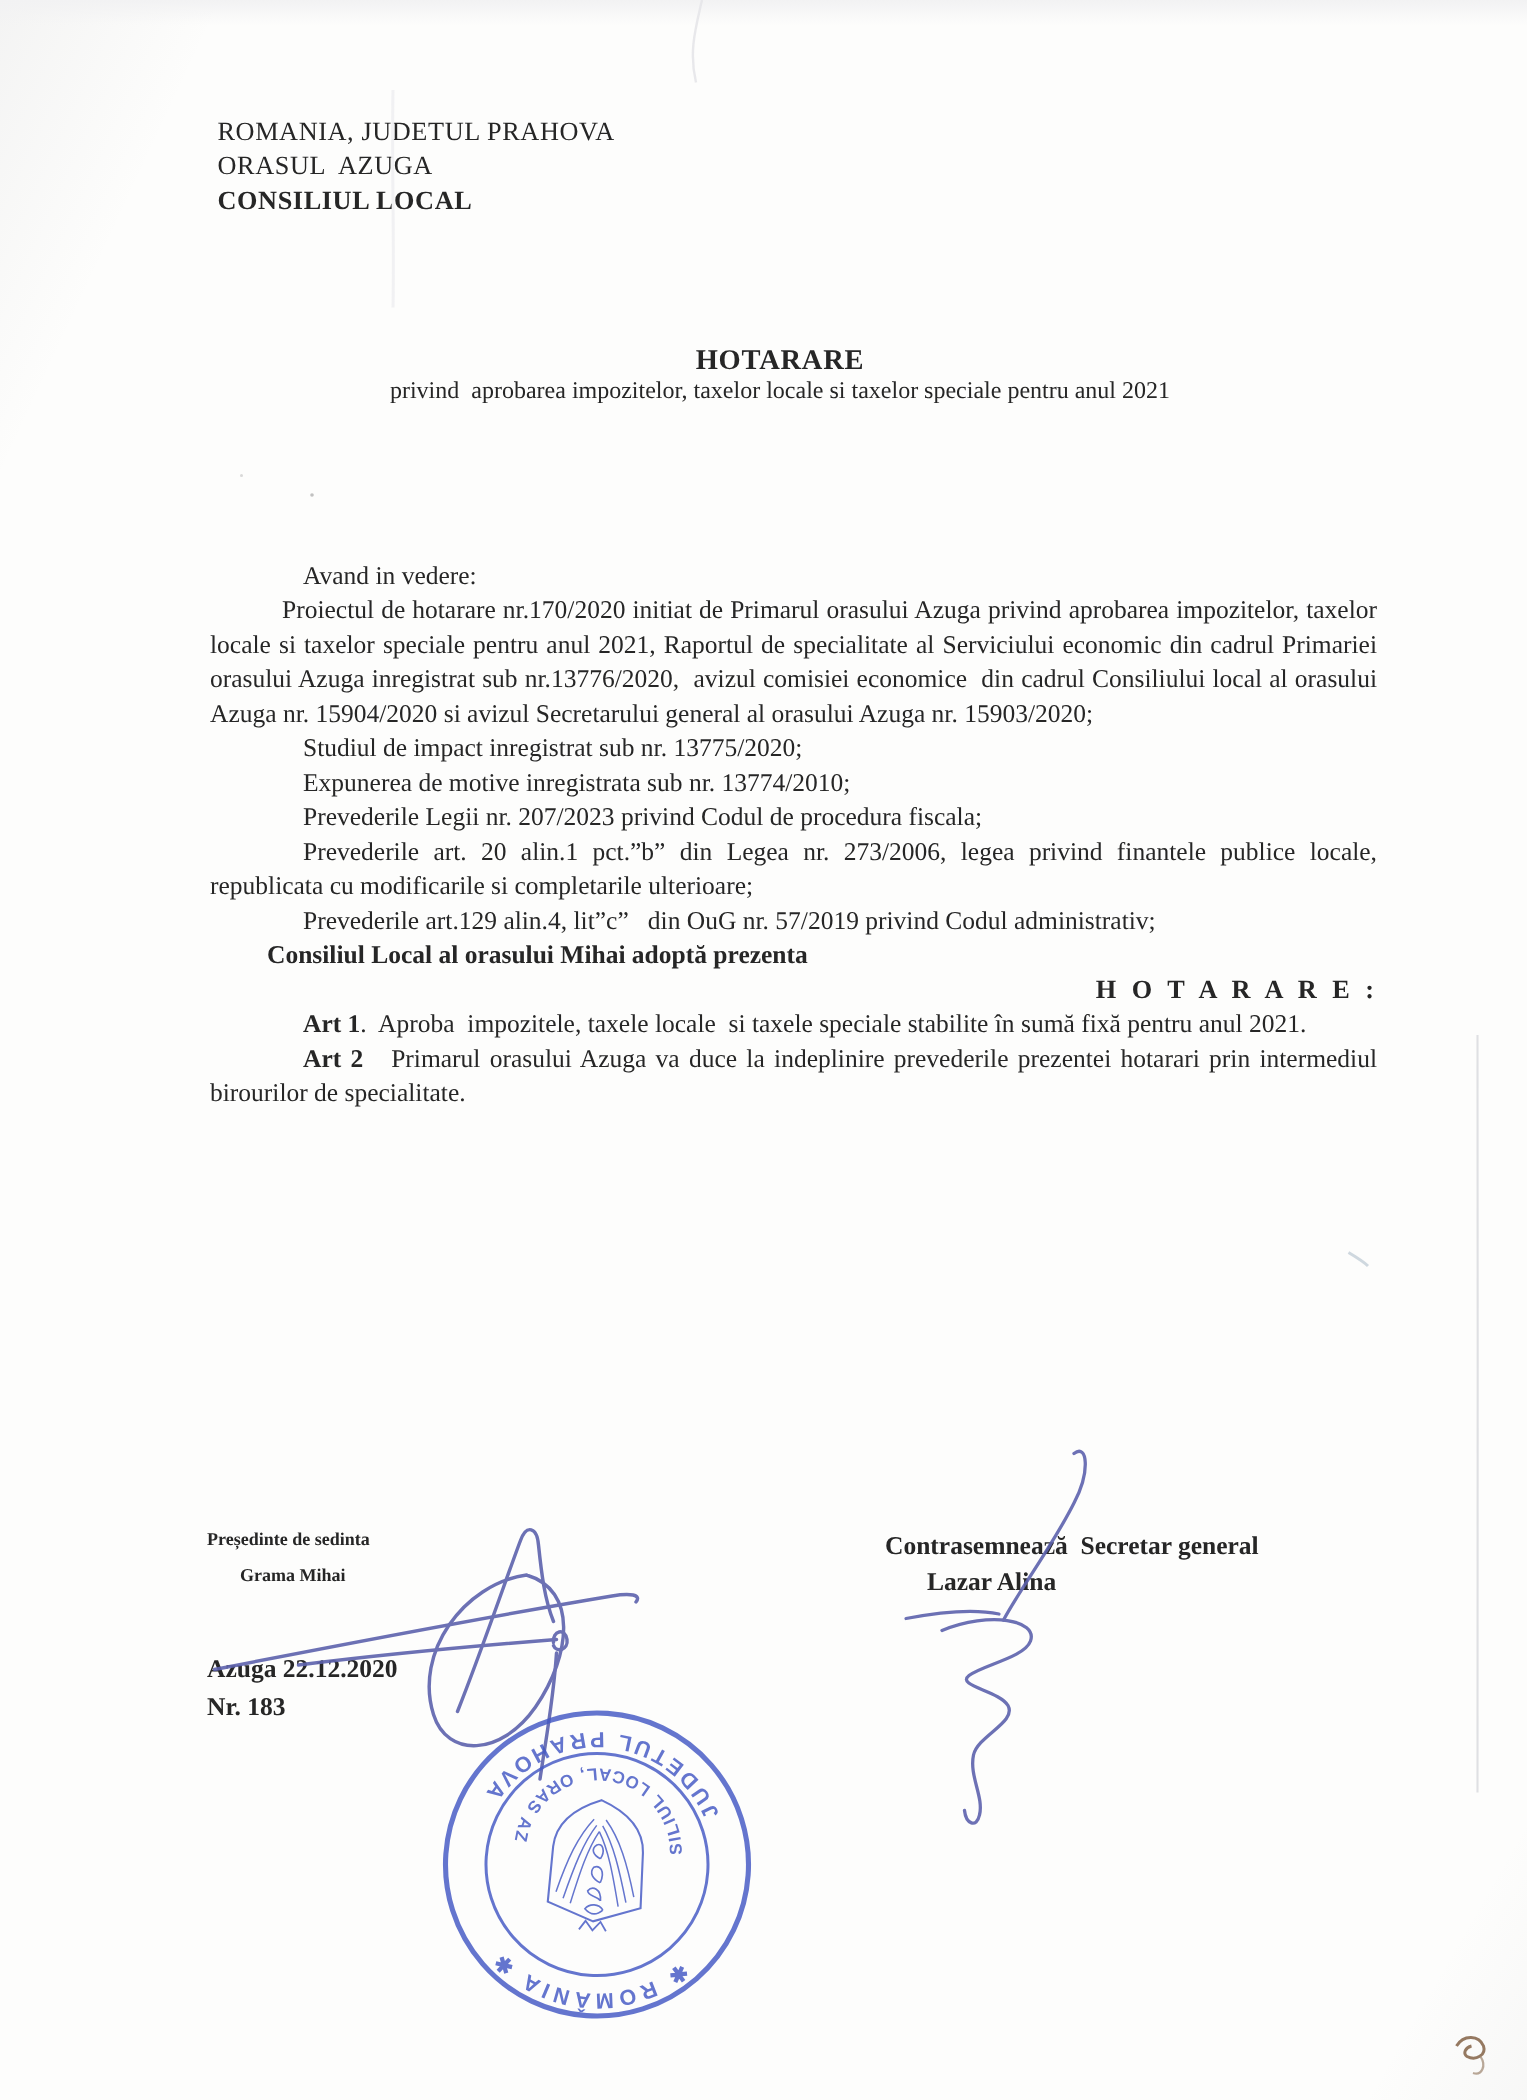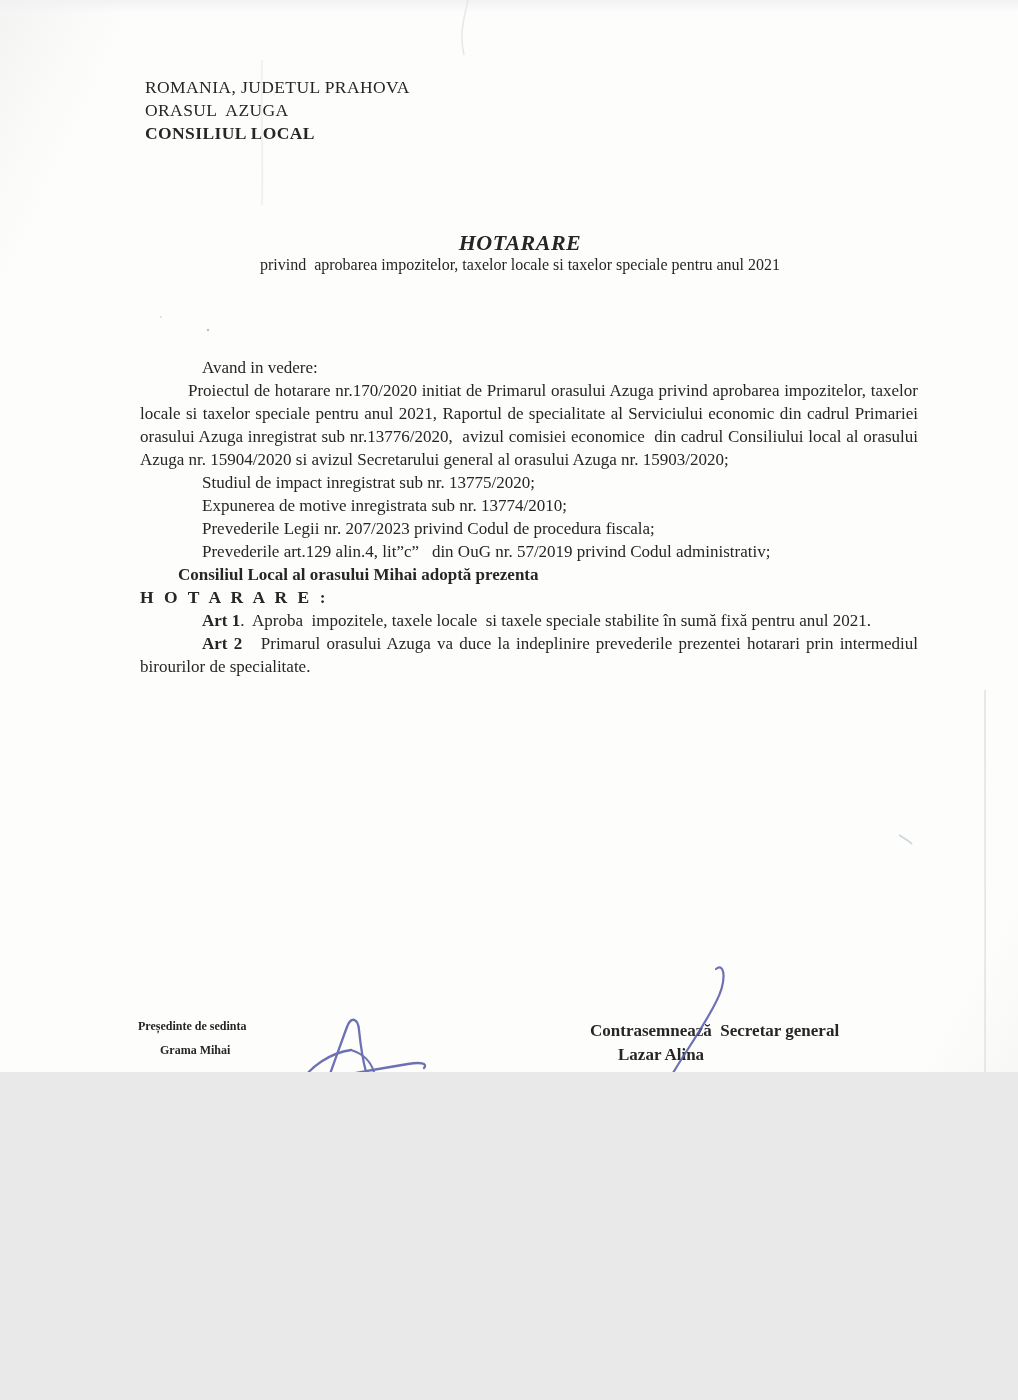--- a/index.html
+++ b/index.html
@@ -1,42 +1,42 @@
 <!DOCTYPE html>
 <html><head>
 <meta charset="utf-8">
 <style>
   html,body{margin:0;padding:0;background:#e9e9e9;}
   .sheet{
     position:relative;
-    width:1018px;height:1072px;
+    width:1018px;height:1400px;
     margin:0 auto;
     background:
       linear-gradient(180deg, #f2f2f3 0%, rgba(255,255,255,0) 1.2%),
       linear-gradient(115deg, rgba(120,120,125,0.07) 0%, rgba(255,255,255,0) 9%),
       linear-gradient(300deg, rgba(140,140,145,0.05) 0%, rgba(255,255,255,0) 6%),
       #fdfdfc;
     overflow:hidden;
     font-family:"Liberation Serif", serif;
     color:#262626;
   }
   .sheet p{margin:0;white-space:pre-wrap;}
   .bold{font-weight:bold;}
   .letterhead{position:absolute;left:145px;top:76px;font-size:17.5px;line-height:23px;letter-spacing:.4px;}
   .title-block{position:absolute;left:120px;top:230px;width:800px;text-align:center;}
-  .title{font-size:22px;letter-spacing:.5px;font-style:italic;}
+  .title{font-size:19px;letter-spacing:.5px;}
   .subtitle{font-size:16px;margin-top:4px;}
-  .bodytext{position:absolute;left:140px;top:356px;width:778px;font-size:17px;line-height:23px;}
+  .bodytext{position:absolute;left:140px;top:372px;width:778px;font-size:17px;line-height:23px;}
   .just{text-align:justify;font-family:Liberation Serif, serif;}
   .ind38{text-indent:38px;}
   .ind48{text-indent:48px;}
   .ind62{text-indent:62px;}
   .mt20{margin-top:20px;}
   .mt22{margin-top:22px;}
-  .center{text-align:left;text-indent:0;}
+  .center{text-align:right;text-indent:0;}
   .spread{letter-spacing:2px;word-spacing:2px;font-size:17.5px;}
   .sig-left{position:absolute;left:138px;top:1014px;font-size:12px;line-height:24px;font-weight:bold;}
   .sig-left .name{padding-left:22px;}
   .sig-right{position:absolute;left:590px;top:1019px;font-size:17px;line-height:24px;font-weight:bold;}
   .sig-right .name{padding-left:28px;}
   .footer-block{position:absolute;left:138px;top:1100px;font-size:17px;line-height:25px;font-weight:bold;}
   .overlay{position:absolute;left:0;top:0;width:1018px;height:1400px;pointer-events:none;}
 </style>
 </head>
 <body>
@@ -53,20 +53,21 @@
     <p class="title bold">HOTARARE</p>
     <p class="subtitle">privind  aprobarea impozitelor, taxelor locale si taxelor speciale pentru anul 2021</p>
   </div>
 
   <div class="bodytext">
     <p class="ind62">Avand in vedere:</p>
     <p class="just ind48">Proiectul de hotarare nr.170/2020 initiat de Primarul orasului Azuga privind aprobarea impozitelor, taxelor locale si taxelor speciale pentru anul 2021, Raportul de specialitate al Serviciului economic din cadrul Primariei orasului Azuga inregistrat sub nr.13776/2020,  avizul comisiei economice  din cadrul Consiliului local al orasului Azuga nr. 15904/2020 si avizul Secretarului general al orasului Azuga nr. 15903/2020;</p>
     <p class="ind62">Studiul de impact inregistrat sub nr. 13775/2020;</p>
     <p class="ind62">Expunerea de motive inregistrata sub nr. 13774/2010;</p>
     <p class="ind62">Prevederile Legii nr. 207/2023 privind Codul de procedura fiscala;</p>
+    <p class="just ind62">Prevederile art. 20 alin.1 pct.”b” din Legea nr. 273/2006, legea privind finantele publice locale, republicata cu modificarile si completarile ulterioare;</p>
     <p class="ind62">Prevederile art.129 alin.4, lit”c”   din OuG nr. 57/2019 privind Codul administrativ;</p>
     <p class="bold ind38 mt20">Consiliul Local al orasului Mihai adoptă prezenta</p>
     <p class="bold center mt22 spread">H O T A R A R E :</p>
     <p class="just ind62 mt22"><b>Art 1</b><span>.  Aproba  impozitele, taxele locale  si taxele speciale stabilite în sumă fixă pentru anul 2021.</span></p>
     <p class="just ind62 mt20"><b>Art 2</b><span>   Primarul orasului Azuga va duce la indeplinire prevederile prezentei hotarari prin intermediul birourilor de specialitate.</span></p>
   </div>
 
   <div class="sig-left">
     <p>Președinte de sedinta</p>
     <p class="name">Grama Mihai</p>

